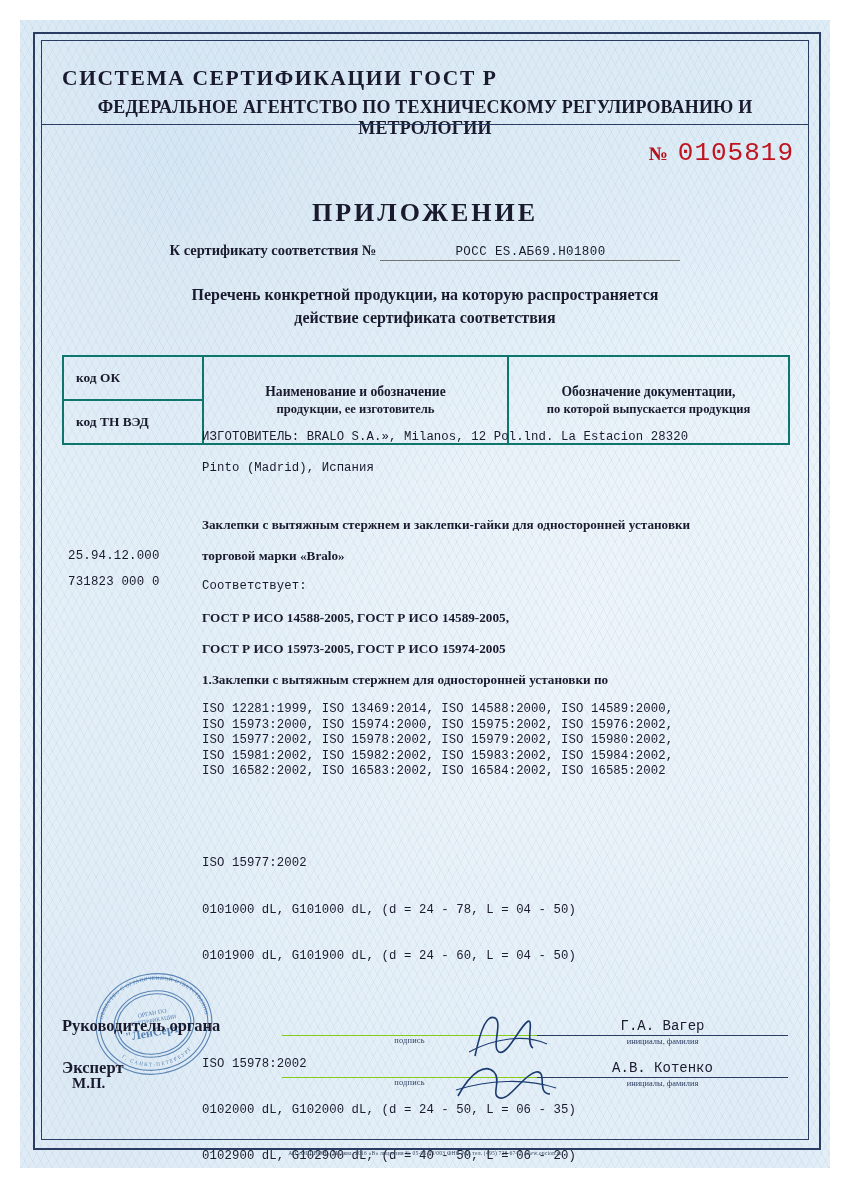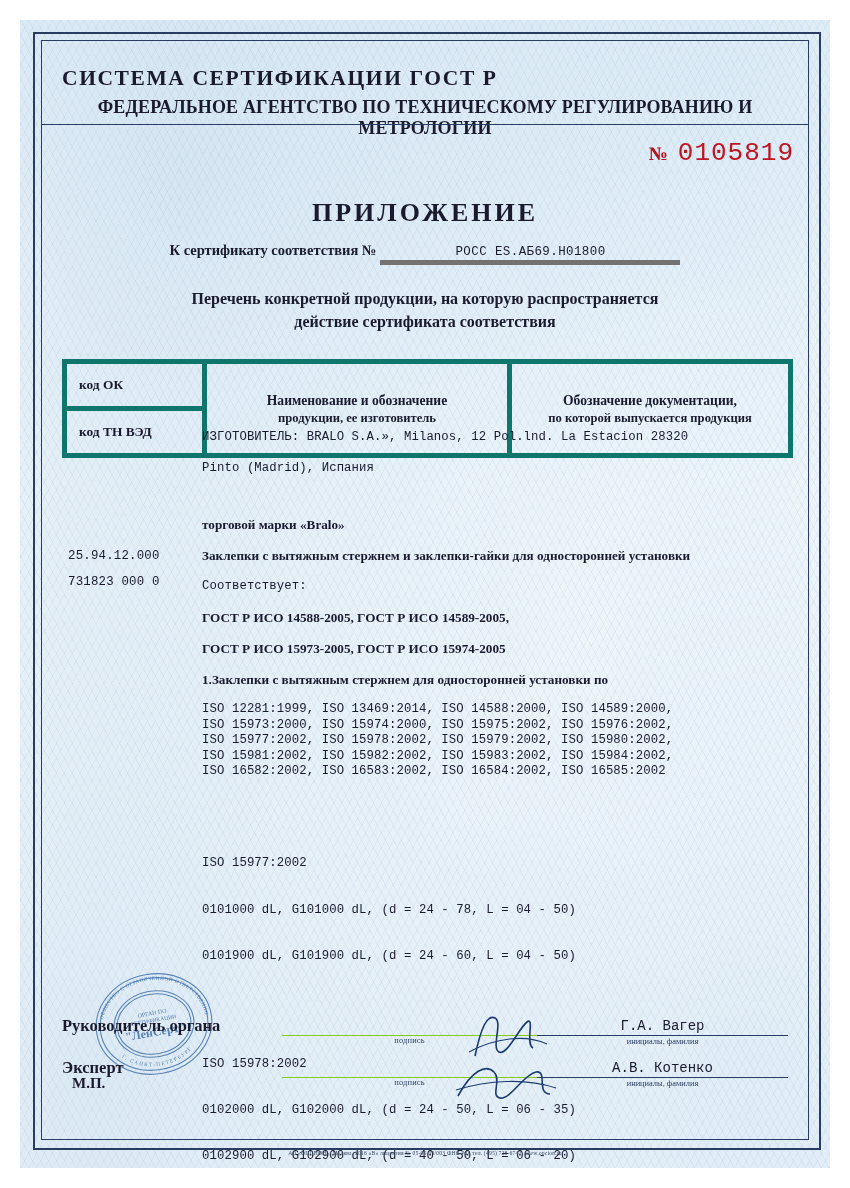--- a/index.html
+++ b/index.html
@@ -105,21 +105,21 @@
   }
   .certline {
     margin-top: 14px;
     text-align: center;
     font-size: 14.5px;
     font-weight: bold;
   }
   .certline .blank {
     display: inline-block;
     width: 300px;
-    border-bottom: 5px solid #737373;
+    border-bottom: 1px solid #737373;
     text-align: center;
     font-family: "Liberation Mono", monospace;
     font-weight: normal;
     font-size: 12.5px;
     letter-spacing: 0.4px;
     padding-bottom: 1px;
     margin-left: 4px;
     vertical-align: baseline;
   }
   .subtitle {
@@ -129,21 +129,21 @@
     font-weight: bold;
     line-height: 1.45;
   }
   table.cols {
     margin-top: 26px;
     border-collapse: collapse;
     width: 726px;
     table-layout: fixed;
   }
   table.cols td {
-    border: 5px solid #0f766e;
+    border: 2px solid #0f766e;
     text-align: center;
     vertical-align: middle;
     padding: 7px 4px;
   }
   .colhead {
     font-size: 13.6px;
     font-weight: bold;
     line-height: 1.3;
   }
   .colhead .sub {
@@ -331,22 +331,22 @@
   <div style="position:absolute; left:62px; top:415px; width:726px;" class="body-area">
     <div class="codes">
       <div>25.94.12.000</div>
       <div>731823 000 0</div>
     </div>
 
     <div class="prodlist">
 <div>ИЗГОТОВИТЕЛЬ: BRALO S.A.», Milanos, 12 Pol.lnd. La Estacion 28320</div>
 <div>Pinto (Madrid), Испания</div>
 <div style="height:10px"></div>
+<div class="bold">Заклепки с вытяжным стержнем и заклепки-гайки для односторонней установки</div>
 <div class="bold">торговой марки «Bralo»</div>
-<div class="bold">Заклепки с вытяжным стержнем и заклепки-гайки для односторонней установки</div>
 <div>Соответствует:</div>
 <div class="bold">ГОСТ Р ИСО 14588-2005, ГОСТ Р ИСО 14589-2005,</div>
 <div class="bold">ГОСТ Р ИСО 15973-2005, ГОСТ Р ИСО 15974-2005</div>
 <div class="bold">1.Заклепки с вытяжным стержнем для односторонней установки по</div>
 <div>ISO 12281:1999, ISO 13469:2014, ISO 14588:2000, ISO 14589:2000,
 ISO 15973:2000, ISO 15974:2000, ISO 15975:2002, ISO 15976:2002,
 ISO 15977:2002, ISO 15978:2002, ISO 15979:2002, ISO 15980:2002,
 ISO 15981:2002, ISO 15982:2002, ISO 15983:2002, ISO 15984:2002,
 ISO 16582:2002, ISO 16583:2002, ISO 16584:2002, ISO 16585:2002</div>
 <div>

